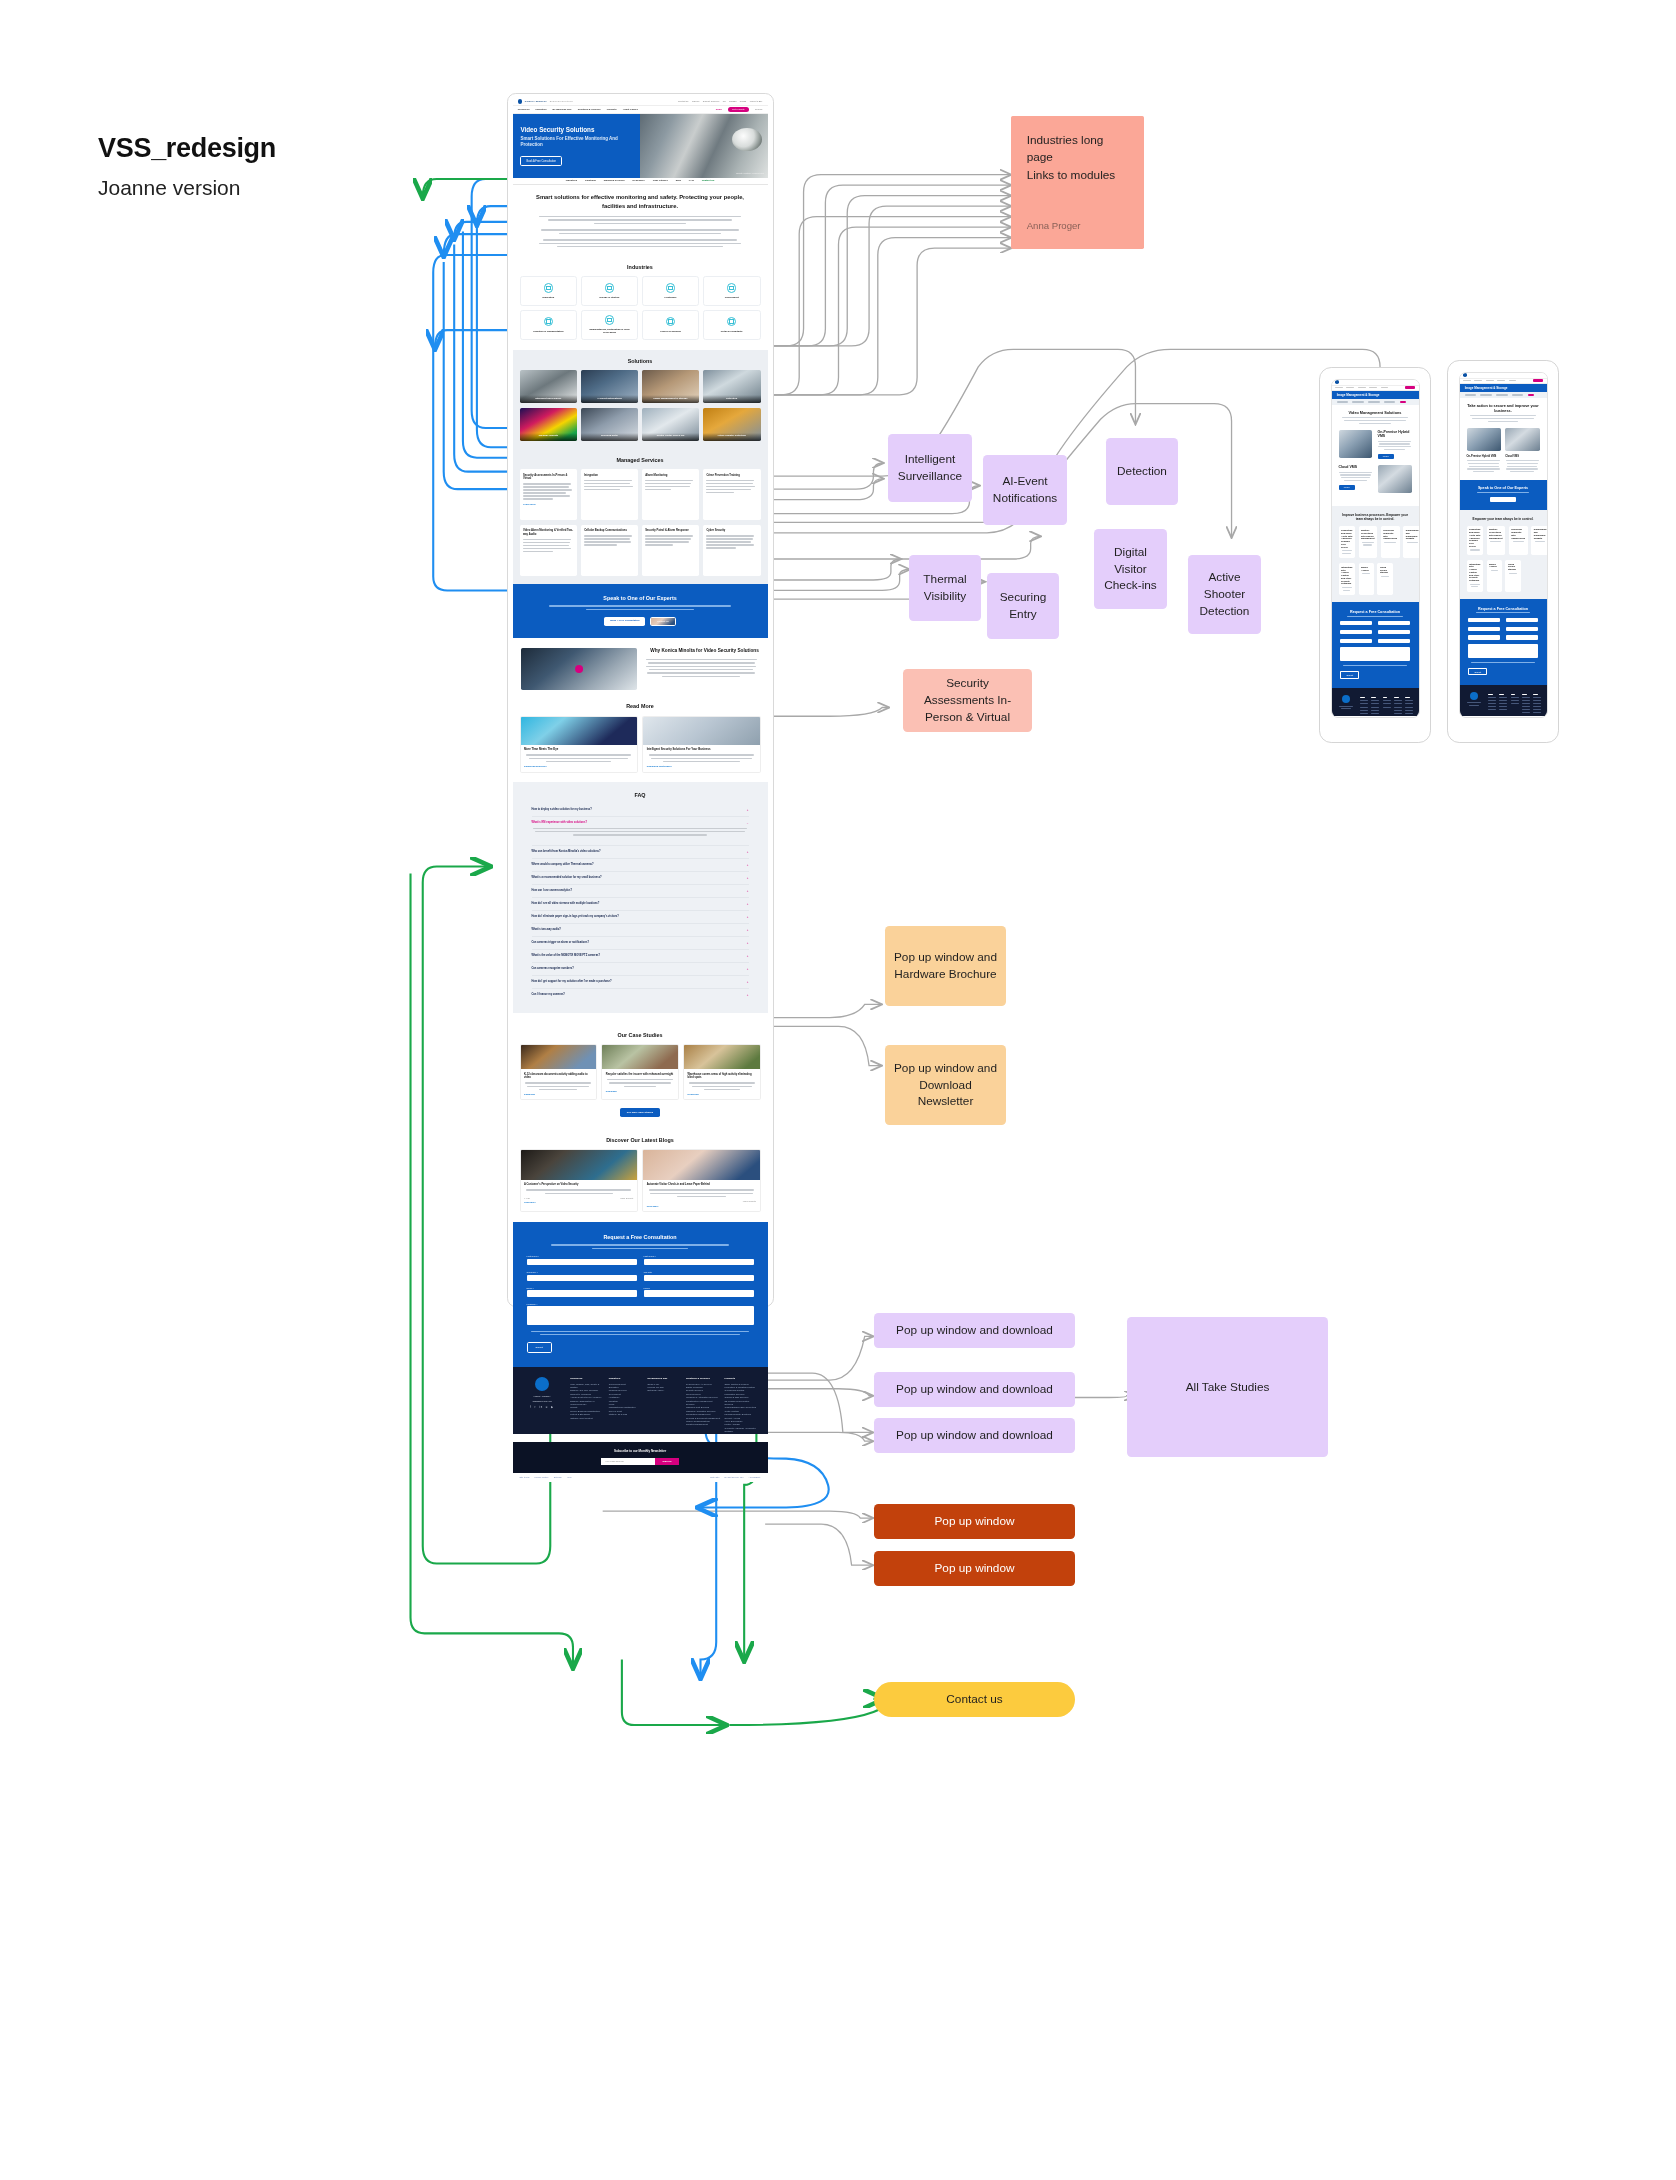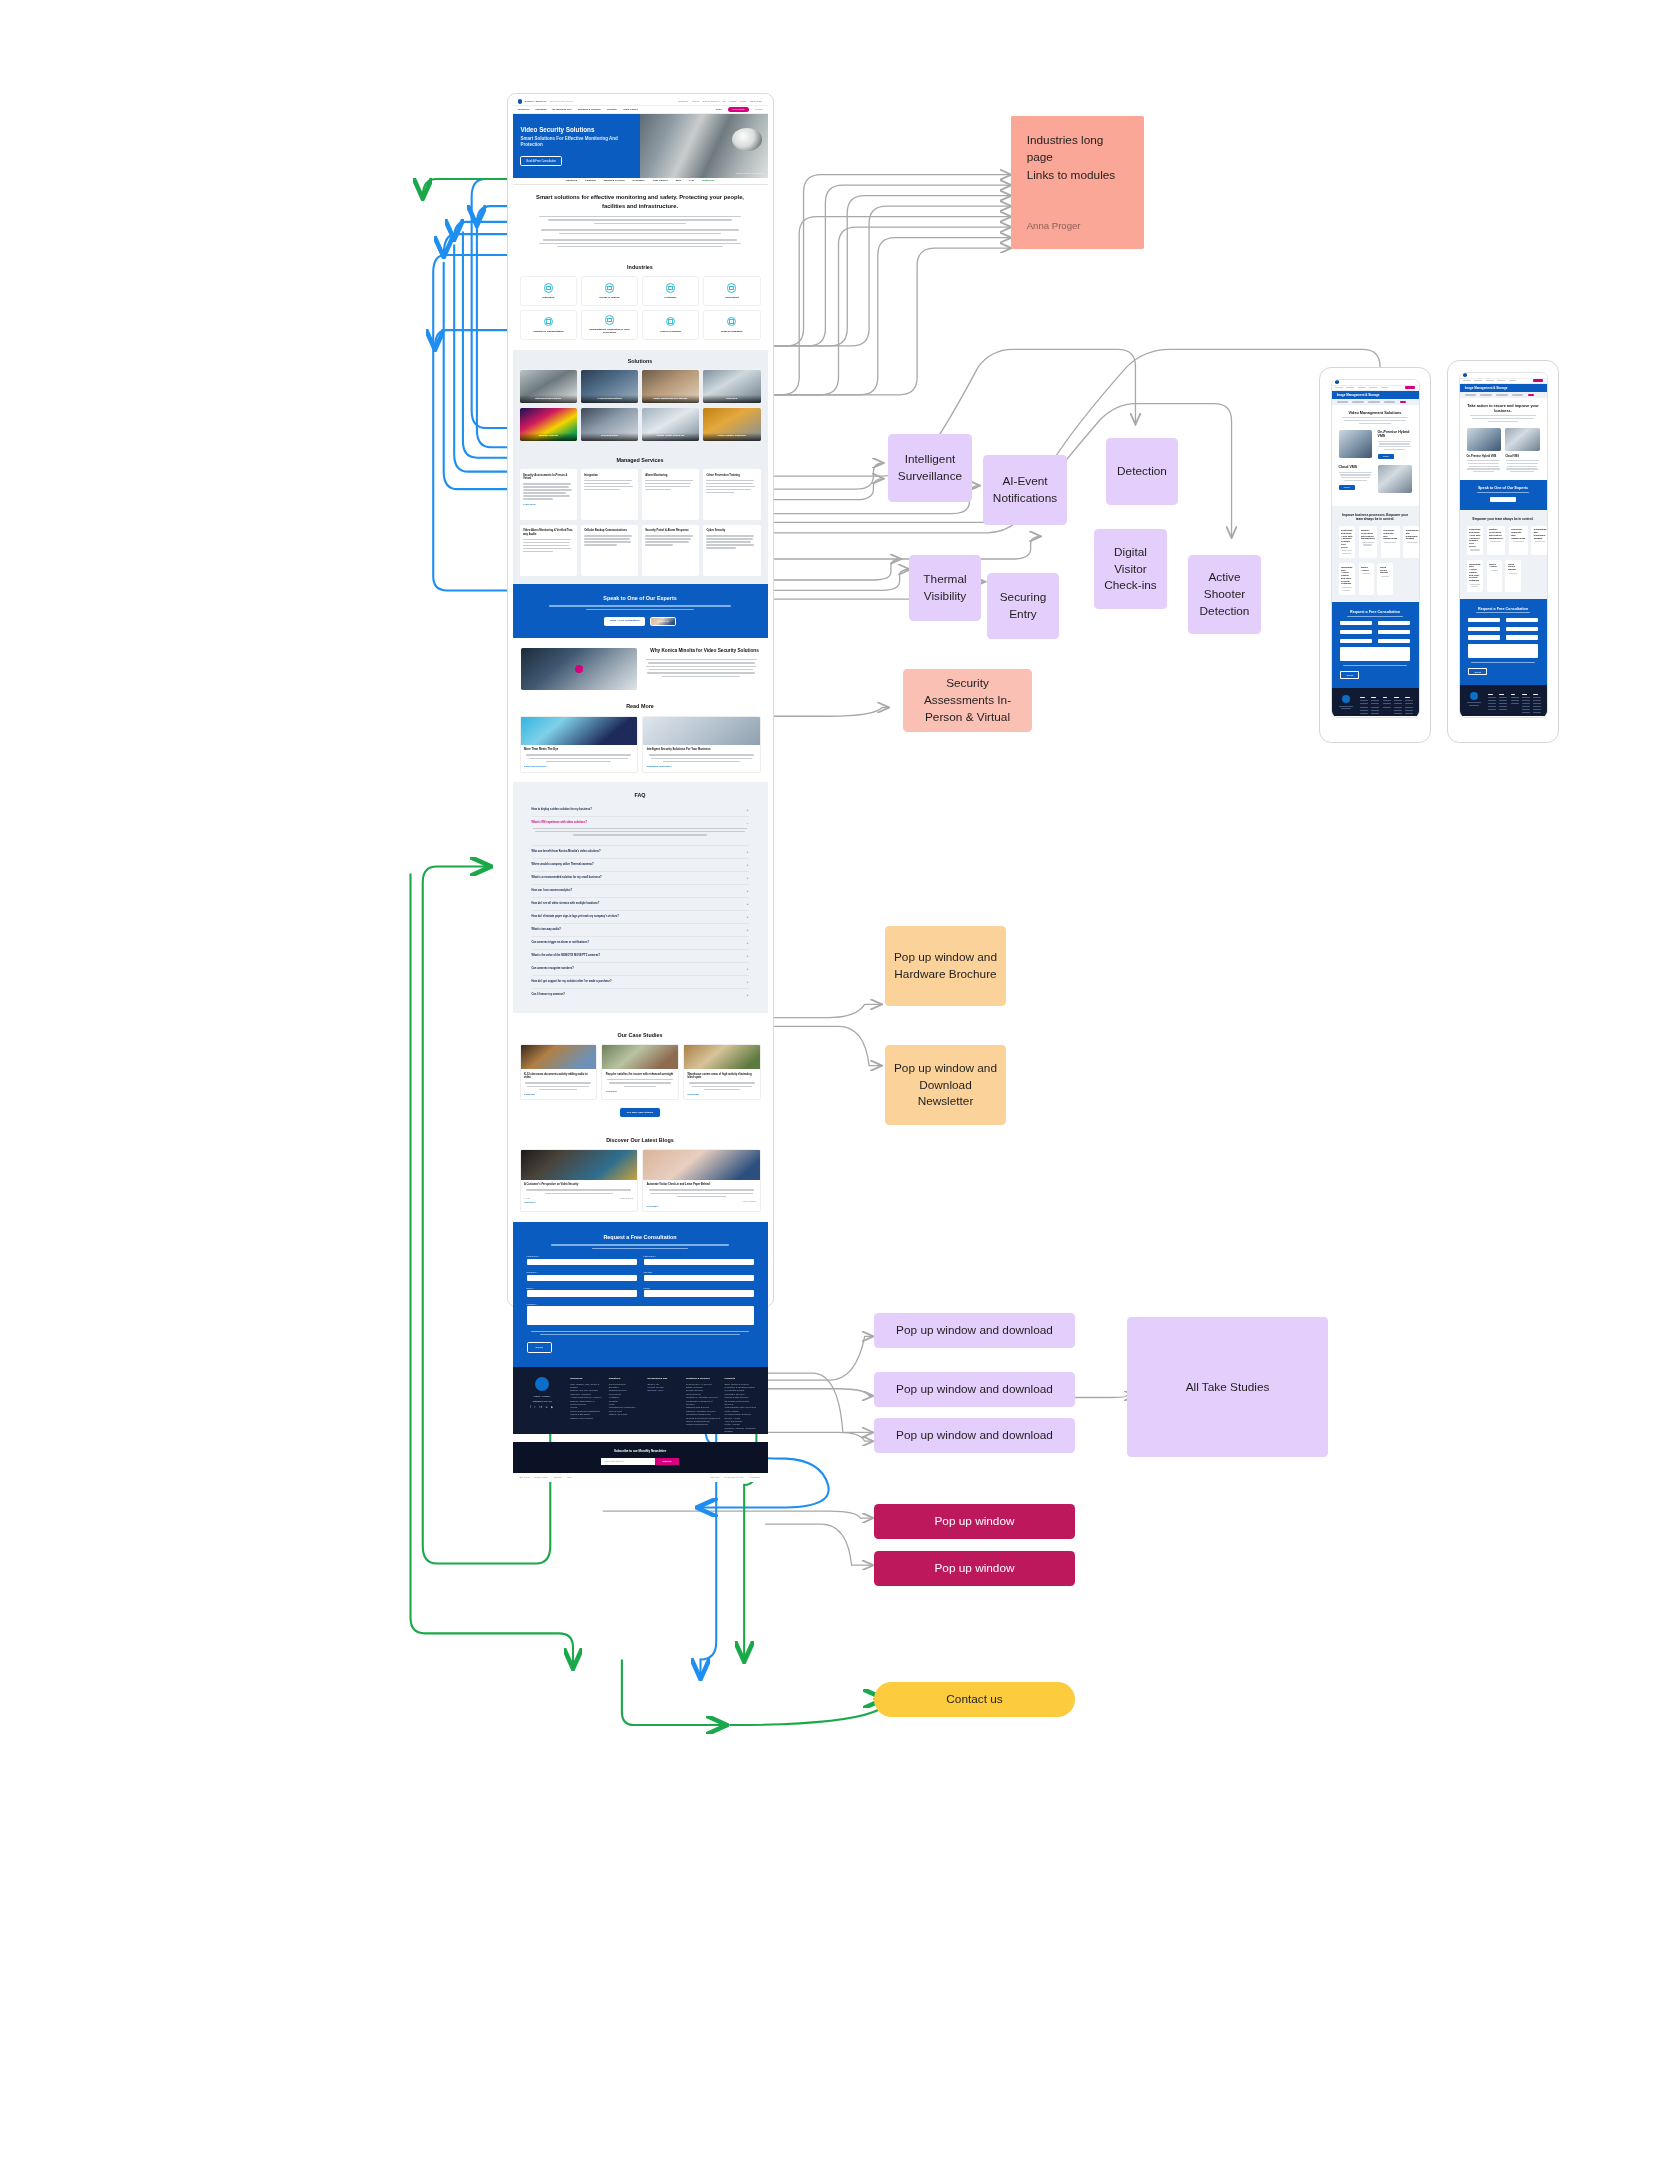--- a/index.html
+++ b/index.html
@@ -21,21 +21,21 @@
 
   
   .node {
     position:absolute; display:flex; align-items:center; justify-content:center;
     text-align:center; font-size:11.8px; line-height:1.42; color:#1f1f1f;
     border-radius:4.4px; padding:5.2px 7px;
   }
   .node.pink  { background:#FBC0B4; }
   .node.lilac { background:#E4CEFB; }
   .node.orange{ background:#FAD29A; }
-  .node.vivid { background:#be185d; color:#fff; }
+  .node.vivid { background:#c2410c; color:#fff; }
   .node.yellow{ background:#FCCB3E; border-radius:19px; }
   .node.sticky{
     background:#FBA797; border-radius:1.7px;
     align-items:flex-start; justify-content:flex-start; text-align:left;
     padding:15.7px 15.7px; font-size:11.8px; line-height:1.5;
   }
   .sticky-body { display:flex; flex-direction:column; height:100%; width:100%; }
   .sticky-lines { flex:1; }
   .sticky-author { font-size:9.6px; color:#8a6158; }
 
@@ -245,20 +245,24 @@
   .dv-fbtn{border:0.9px solid #fff;width:fit-content;color:#fff;font-size:2.2px;padding:1.7px 5.2px;margin-top:5.2px;border-radius:0.9px;}
   .dv-foot{background:#111a33;padding:7px 5.2px 0;display:flex;gap:4.4px;}
   .dv-fcols{flex:1;display:grid;grid-template-columns:repeat(5,1fr);gap:3.5px;}
   .dv-fi{height:1px;background:#46577a;border-radius:0.9px;margin:2.1px 0;}
 </style>
 </head>
 <body>
 
 <div class="canvas">
 
+  <div id="title-block">
+    <div class="t1">VSS_redesign</div>
+    <div class="t2">Joanne version</div>
+  </div>
 
   <svg class="wires" viewBox="0 0 1920 2497">
     <defs>
       <marker id="ag" markerWidth="10" markerHeight="8" refX="9" refY="4" orient="auto">
         <path d="M0,0 L9,4 L0,8" fill="none" stroke="#a8a8a8" stroke-width="1.4"></path>
       </marker>
       <marker id="ab" markerWidth="11" markerHeight="9" refX="9" refY="4.5" orient="auto">
         <path d="M0,0 L10,4.5 L0,9" fill="none" stroke="#1f8ef1" stroke-width="2.2"></path>
       </marker>
       <marker id="an" markerWidth="11" markerHeight="9" refX="9" refY="4.5" orient="auto">

